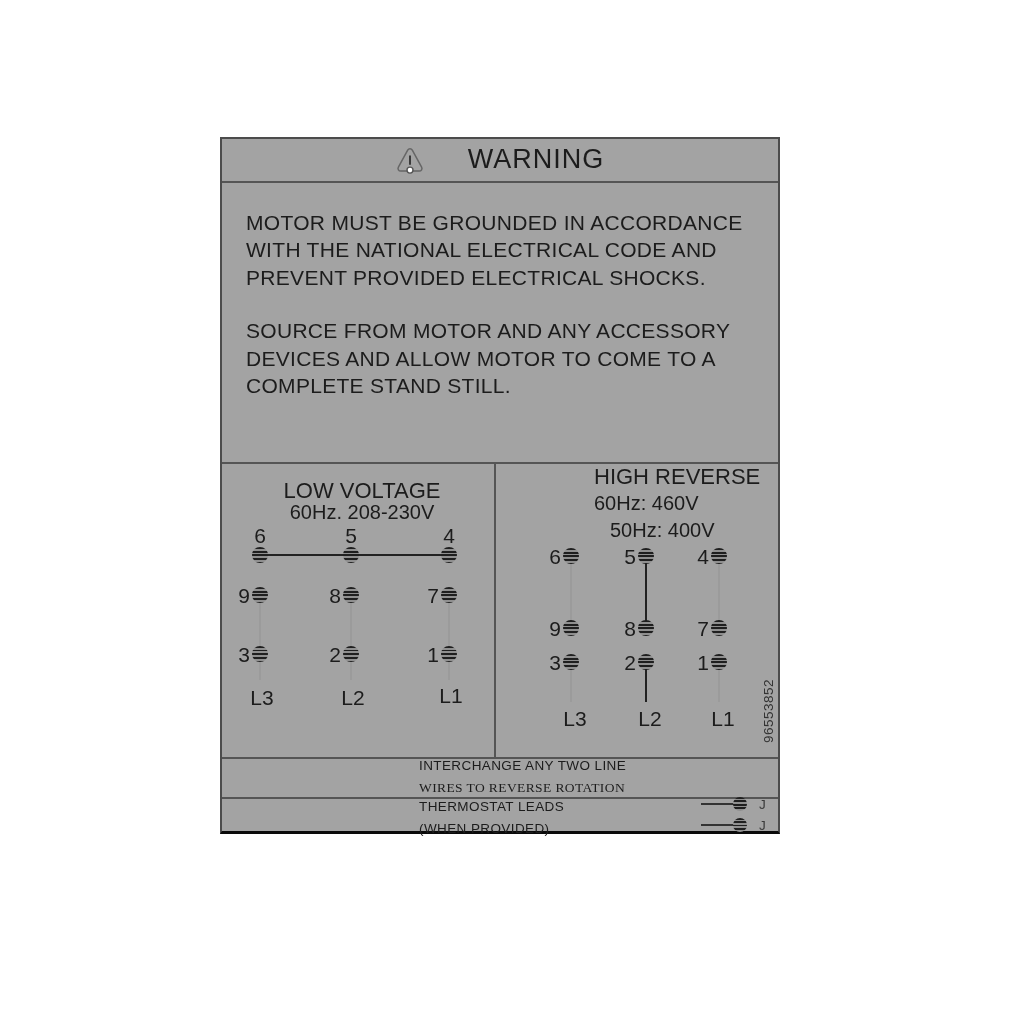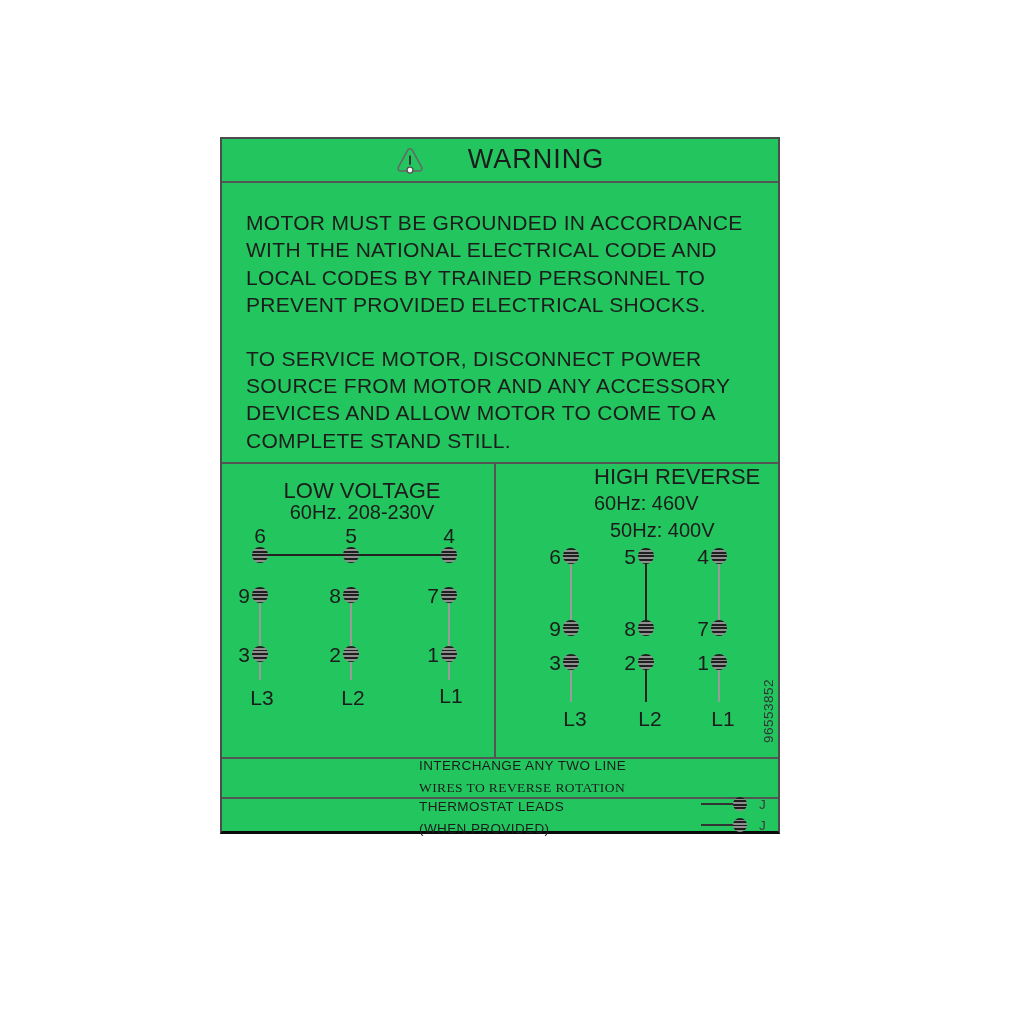--- a/index.html
+++ b/index.html
@@ -1,19 +1,19 @@
 <!DOCTYPE html>
 <html><head>
 <meta charset="utf-8">
 <style>
   html,body{margin:0;padding:0;background:#ffffff;}
   .canvas{position:relative;width:1024px;height:1024px;background:#ffffff;overflow:hidden;
           font-family:"Liberation Sans",sans-serif;color:#1c1c1c;}
   .label{position:absolute;left:220px;top:137px;width:560px;height:697px;
-         border:2px solid #4c4c4c;border-bottom:3px solid #0a0a0a;box-sizing:border-box;background:#22c55e;}
+         border:2px solid #4c4c4c;border-bottom:3px solid #0a0a0a;box-sizing:border-box;background:#a3a3a3;}
   
   .hdr{position:absolute;left:0;top:0;width:100%;height:42px;display:flex;align-items:center;justify-content:center;gap:44px;}
   .hdr-title{font-size:27px;letter-spacing:1px;line-height:1;transform:translateY(-1px);}
   
   .hdiv{position:absolute;left:0;width:100%;height:2px;background:#555;}
   .vdiv{position:absolute;width:2px;background:#555;}
   
   .bodytxt{position:absolute;left:0;top:42px;width:100%;padding:28px 0 0 24px;box-sizing:border-box;}
   .para{font-size:21px;line-height:27.4px;letter-spacing:0.3px;white-space:nowrap;}
   .para + .para{margin-top:26px;}
@@ -51,25 +51,23 @@
         <circle cx="14" cy="24.1" r="3" fill="#ffffff" stroke="#555" stroke-width="1.4"></circle>
       </svg>
       <span class="hdr-title">WARNING</span>
     </div>
     <div class="hdiv" style="top:42px;"></div>
 
     <div class="bodytxt">
       <div class="para">
         <div>MOTOR MUST BE GROUNDED IN ACCORDANCE</div>
         <div>WITH THE NATIONAL ELECTRICAL CODE AND</div>
-        <div>LOCAL CODES BY TRAINED PERSONNEL TO</div>
         <div>PREVENT PROVIDED ELECTRICAL SHOCKS.</div>
       </div>
       <div class="para">
-        <div>TO SERVICE MOTOR, DISCONNECT POWER</div>
         <div>SOURCE FROM MOTOR AND ANY ACCESSORY</div>
         <div>DEVICES AND ALLOW MOTOR TO COME TO A</div>
         <div>COMPLETE STAND STILL.</div>
       </div>
     </div>
     <div class="hdiv" style="top:323px;"></div>
 
     <div class="diag">
       <div class="vdiv" style="left:272px;top:0;height:295px;"></div>
 

